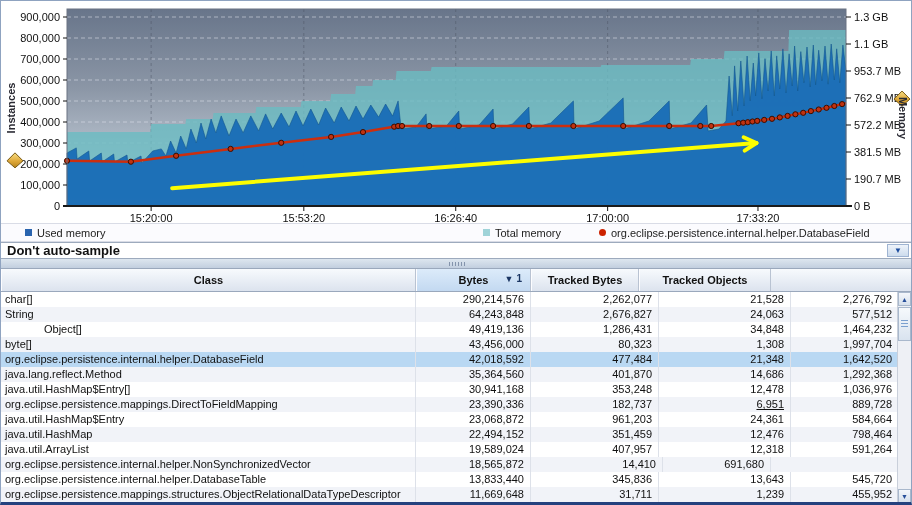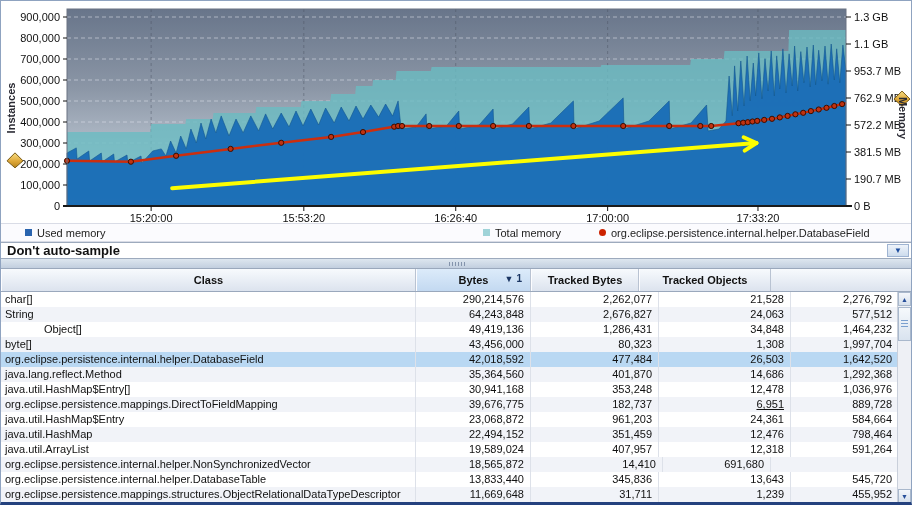--- a/index.html
+++ b/index.html
@@ -280,40 +280,40 @@
           <div class="tcell left" style="width: 415px;">byte[]</div>
           <div class="tcell right" style="width: 115px;">43,456,000</div>
           <div class="tcell right" style="width: 128px;">80,323</div>
           <div class="tcell right" style="width: 132px;">1,308</div>
           <div class="tcell right" style="width: 108px;">1,997,704</div>
         </div>
         <div class="trow odd selected">
           <div class="tcell left" style="width: 415px;">org.eclipse.persistence.internal.helper.DatabaseField</div>
           <div class="tcell right" style="width: 115px;">42,018,592</div>
           <div class="tcell right" style="width: 128px;">477,484</div>
-          <div class="tcell right" style="width: 132px;">26,503</div>
+          <div class="tcell right" style="width: 132px;">21,348</div>
           <div class="tcell right" style="width: 108px;">1,642,520</div>
         </div>
         <div class="trow even">
           <div class="tcell left" style="width: 415px;">java.lang.reflect.Method</div>
           <div class="tcell right" style="width: 115px;">35,364,560</div>
           <div class="tcell right" style="width: 128px;">401,870</div>
           <div class="tcell right" style="width: 132px;">14,686</div>
           <div class="tcell right" style="width: 108px;">1,292,368</div>
         </div>
         <div class="trow odd">
           <div class="tcell left" style="width: 415px;">java.util.HashMap$Entry[]</div>
           <div class="tcell right" style="width: 115px;">30,941,168</div>
           <div class="tcell right" style="width: 128px;">353,248</div>
           <div class="tcell right" style="width: 132px;">12,478</div>
           <div class="tcell right" style="width: 108px;">1,036,976</div>
         </div>
         <div class="trow even">
           <div class="tcell left" style="width: 415px;">org.eclipse.persistence.mappings.DirectToFieldMapping</div>
-          <div class="tcell right" style="width: 115px;">39,676,775</div>
+          <div class="tcell right" style="width: 115px;">23,390,336</div>
           <div class="tcell right" style="width: 128px;">182,737</div>
           <div class="tcell right" style="width: 132px; text-decoration: underline;">6,951</div>
           <div class="tcell right" style="width: 108px;">889,728</div>
         </div>
         <div class="trow odd">
           <div class="tcell left" style="width: 415px;">java.util.HashMap$Entry</div>
           <div class="tcell right" style="width: 115px;">23,068,872</div>
           <div class="tcell right" style="width: 128px;">961,203</div>
           <div class="tcell right" style="width: 132px;">24,361</div>
           <div class="tcell right" style="width: 108px;">584,664</div>

